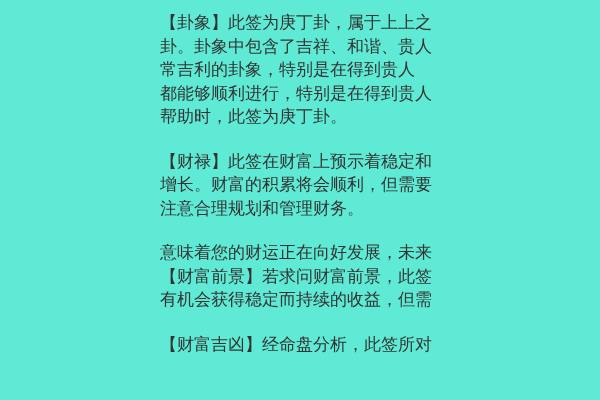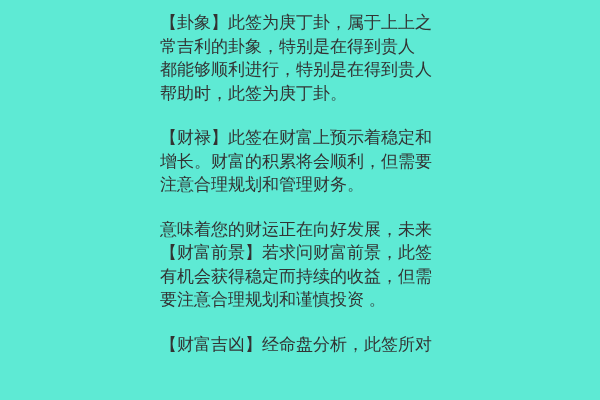--- a/index.html
+++ b/index.html
@@ -41,36 +41,36 @@
   }
 </style>
 </head>
 <body>
 
 <div class="page">
   <div class="content">
 
     <div class="para">
       <div class="line">【卦象】此签为庚丁卦，属于上上之</div>
+      <div class="line">卦。卦象中包含了吉祥、和谐、贵人</div>
       <div class="line">常吉利的卦象，特别是在得到贵人</div>
       <div class="line">都能够顺利进行，特别是在得到贵人</div>
       <div class="line">帮助时，此签为庚丁卦。</div>
     </div>
 
     <div class="para">
       <div class="line">【财禄】此签在财富上预示着稳定和</div>
       <div class="line">增长。财富的积累将会顺利，但需要</div>
       <div class="line">注意合理规划和管理财务。</div>
     </div>
 
     <div class="para">
       <div class="line">意味着您的财运正在向好发展，未来</div>
       <div class="line">【财富前景】若求问财富前景，此签</div>
       <div class="line">有机会获得稳定而持续的收益，但需</div>
-      <div class="line">要注意合理规划和谨慎投资 。</div>
     </div>
 
     <div class="para">
       <div class="line">【财富吉凶】经命盘分析，此签所对</div>
     </div>
 
   </div>
 </div>
 
 </body></html>

